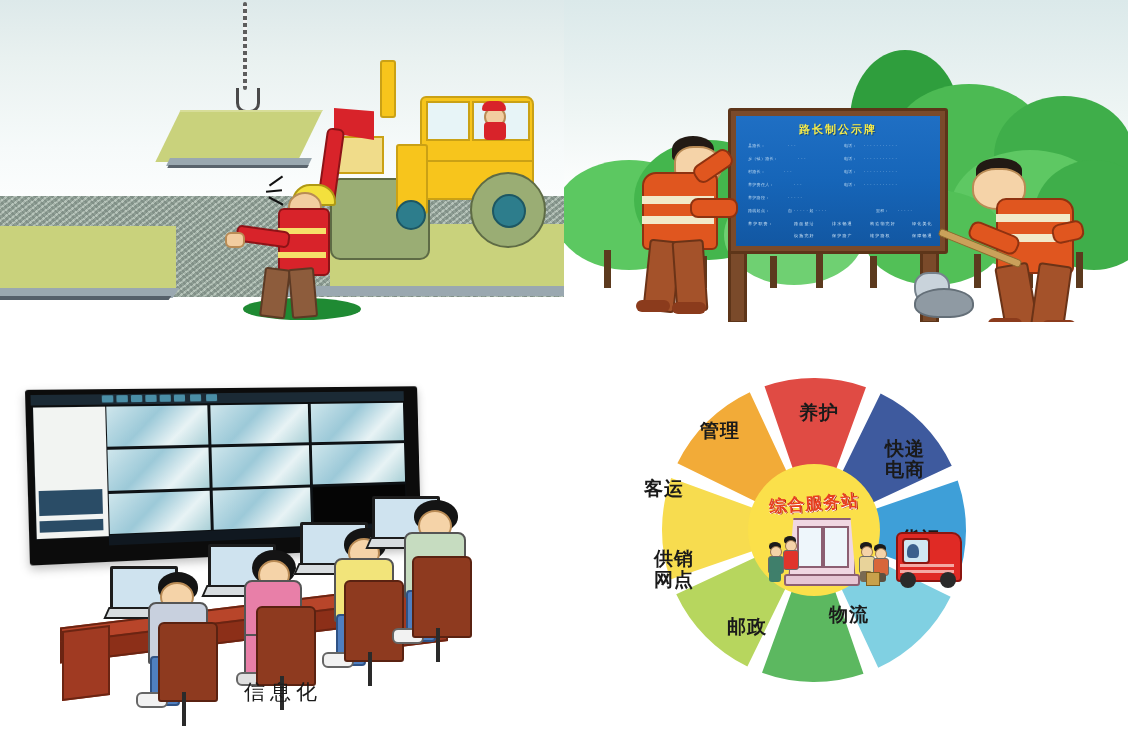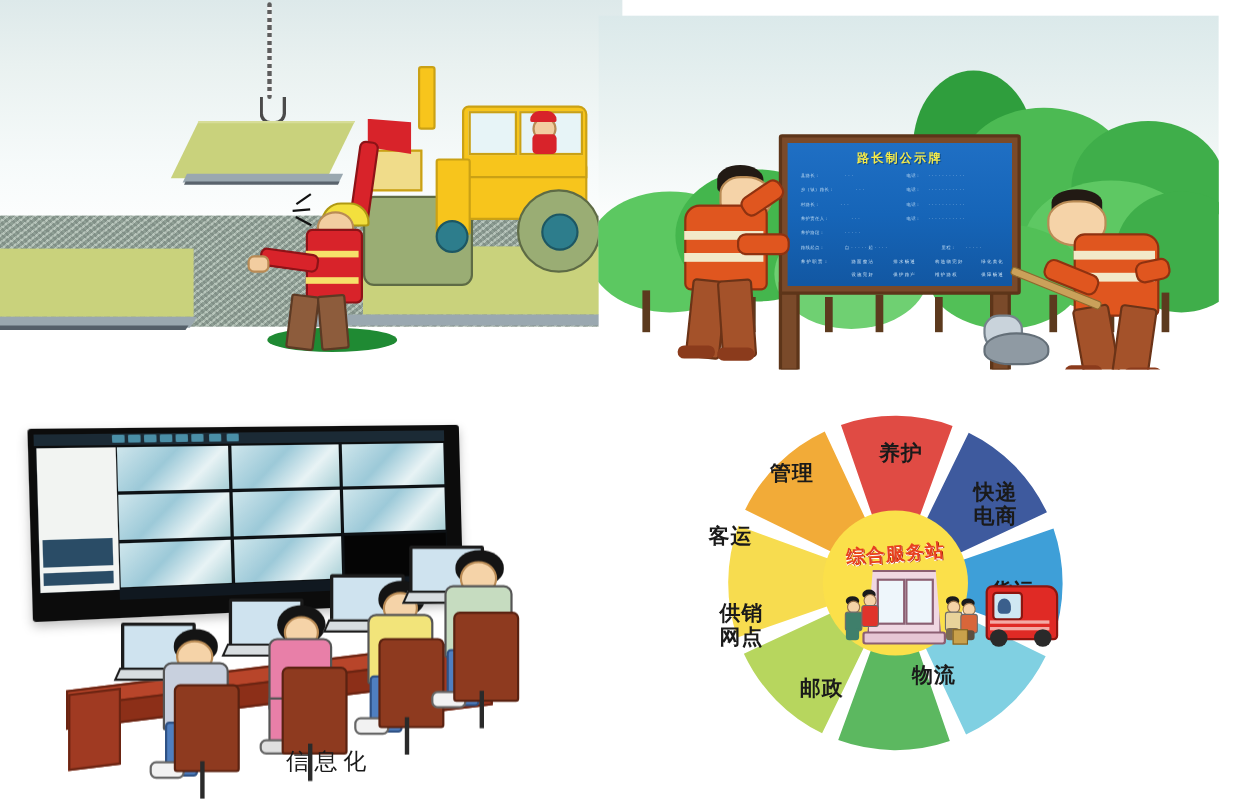--- a/index.html
+++ b/index.html
@@ -44,21 +44,21 @@
   
   .w-shadow{position:absolute;background:#1f8a33;border-radius:50%;}
   .w-coat{position:absolute;background:#d8232a;border:2px solid #8d1317;}
   .w-stripe{position:absolute;background:#f6e06a;}
   .w-pants{position:absolute;background:#8d5c3c;border:2px solid #5c3a24;}
   .w-skin{position:absolute;background:#f2cda0;border:2px solid #b98b55;}
   .w-helmet{position:absolute;background:#f3e03d;border:2px solid #b09913;}
   .flag{position:absolute;background:#d8232a;}
 
   
-  #p2{left:544px;top:0;width:564px;height:322px;margin-top:14px;}
+  #p2{left:564px;top:0;width:564px;height:322px;}
   #p2 .sky{position:absolute;inset:0;background:linear-gradient(180deg,#dbe9ea 0%,#eef5f4 35%,#ffffff 62%,#ffffff 100%);}
   .tree{position:absolute;border-radius:50%;}
   .trunk{position:absolute;background:#5c3a1e;}
   .signframe{position:absolute;background:#7a4a2a;border:3px solid #5d3519;border-radius:3px;}
   .signface{position:absolute;background:linear-gradient(180deg,#1f6fc4 0%,#1665b8 50%,#1257a2 100%);}
   .sign-title{
      position:absolute;width:100%;text-align:center;top:6px;
      font-size:11px;font-weight:bold;color:#f4ea4a;letter-spacing:2px;
      text-shadow:1px 1px 0 #0d4884;}
   .sign-row{position:absolute;font-size:4px;color:#bcd9f2;white-space:nowrap;letter-spacing:.3px;}
@@ -350,21 +350,21 @@
     <div class="laptop-screen" style="left:372px;top:130px;width:62px;height:42px;"></div>
     <div class="laptop-base" style="left:368px;top:171px;width:74px;height:8px;transform:skewX(-24deg);"></div>
     <div class="p-hair" style="left:414px;top:134px;width:44px;height:32px;"></div>
     <div class="p-head" style="left:418px;top:144px;width:30px;height:28px;"></div>
     <div class="p-body" style="left:404px;top:166px;width:58px;height:62px;background:#c6dcc0;"></div>
     <div class="p-leg" style="left:406px;top:224px;width:26px;height:48px;border-radius:4px;"></div>
     <div class="p-shoe" style="left:392px;top:262px;width:28px;height:12px;"></div>
     <div class="chair" style="left:412px;top:190px;width:56px;height:78px;"></div>
     <div class="chair-leg" style="left:436px;top:262px;width:4px;height:34px;"></div>
 
-    <div class="caption" style="top:312px;padding-left:16px;">信息化</div>
+    <div class="caption" style="top:312px;">信息化</div>
   </div>
 
   <div class="panel" id="p4">
 
     <svg id="donut" width="340" height="318" viewBox="0 0 340 318">
       <g id="donut-segments">
           <path d="M 120.51364052251222 12.281176508903826 A 152 152 0 0 1 221.98706178550165 13.166721640541937
                L 191.8345659499107 96.01002308902761 A 63.839999999999996 63.839999999999996 0 0 0 149.21572901945513 95.63809413373961 Z" fill="#e04b44"></path>
           <path d="M 236.63241431193978 19.38330496252661 A 152 152 0 0 1 307.75878362957076 91.76202421541369
                L 227.85868912441973 129.02005017047375 A 63.839999999999996 63.839999999999996 0 0 0 197.98561401101472 98.62098808426117 Z" fill="#3e5a9e"></path>

